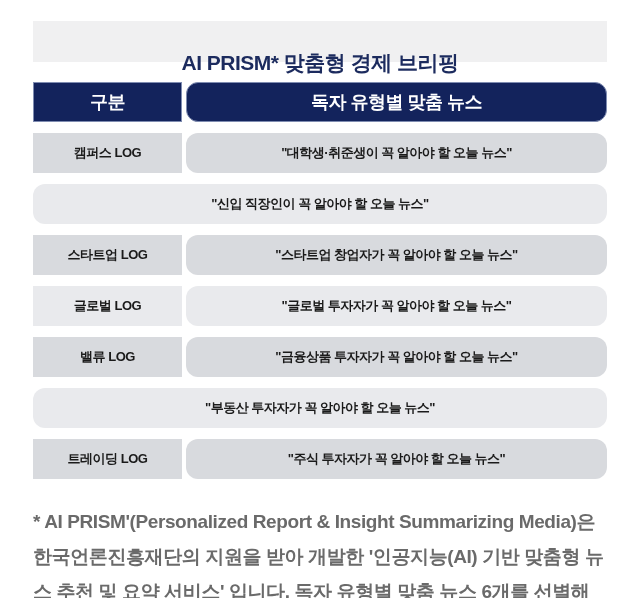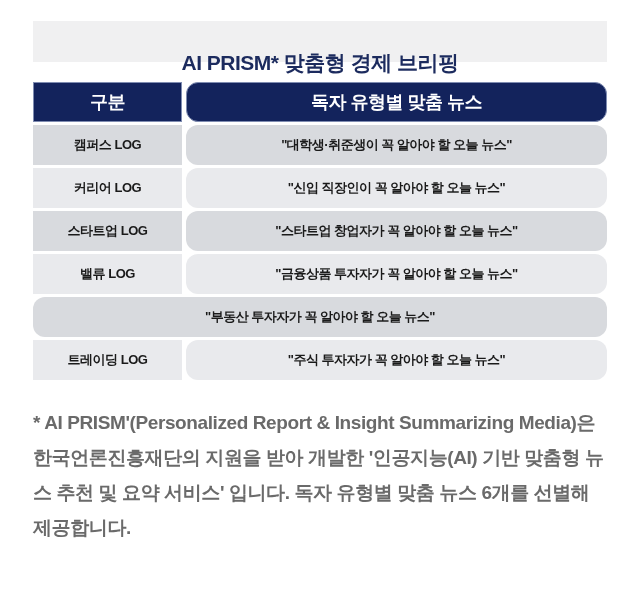--- a/index.html
+++ b/index.html
@@ -23,21 +23,21 @@
   .title {
     font-size: 21px;
     font-weight: 700;
     color: var(--title-text, #1c2b5e);
     letter-spacing: -0.5px;
     white-space: nowrap;
     margin-top: 42px;
   }
 
   
-  .table { display: flex; flex-direction: column; gap: 3px; }
+  .table { display: flex; flex-direction: column; gap: 11px; }
   .row { display: flex; gap: 4px; }
   .cell {
     display: flex;
     align-items: center;
     justify-content: center;
     height: 40px;
     font-weight: 700;
     letter-spacing: -0.5px;
     text-align: center;
   }
@@ -84,29 +84,32 @@
       <div class="cell col-category">구분</div>
       <div class="cell col-news">독자 유형별 맞춤 뉴스</div>
     </div>
 
     <div class="row body-row">
       <div class="cell col-category">캠퍼스 LOG</div>
       <div class="cell col-news">"대학생·취준생이 꼭 알아야 할 오늘 뉴스"</div>
     </div>
 
     <div class="row body-row">
-      <div class="cell col-category">커리어 LOG</div>
       <div class="cell col-news">"신입 직장인이 꼭 알아야 할 오늘 뉴스"</div>
     </div>
 
     <div class="row body-row">
       <div class="cell col-category">스타트업 LOG</div>
       <div class="cell col-news">"스타트업 창업자가 꼭 알아야 할 오늘 뉴스"</div>
     </div>
 
+    <div class="row body-row">
+      <div class="cell col-category">글로벌 LOG</div>
+      <div class="cell col-news">"글로벌 투자자가 꼭 알아야 할 오늘 뉴스"</div>
+    </div>
 
 
     <div class="row body-row">
       <div class="cell col-category">밸류 LOG</div>
       <div class="cell col-news">"금융상품 투자자가 꼭 알아야 할 오늘 뉴스"</div>
     </div>
 
     <div class="row body-row">
       <div class="cell col-news">"부동산 투자자가 꼭 알아야 할 오늘 뉴스"</div>
     </div>

